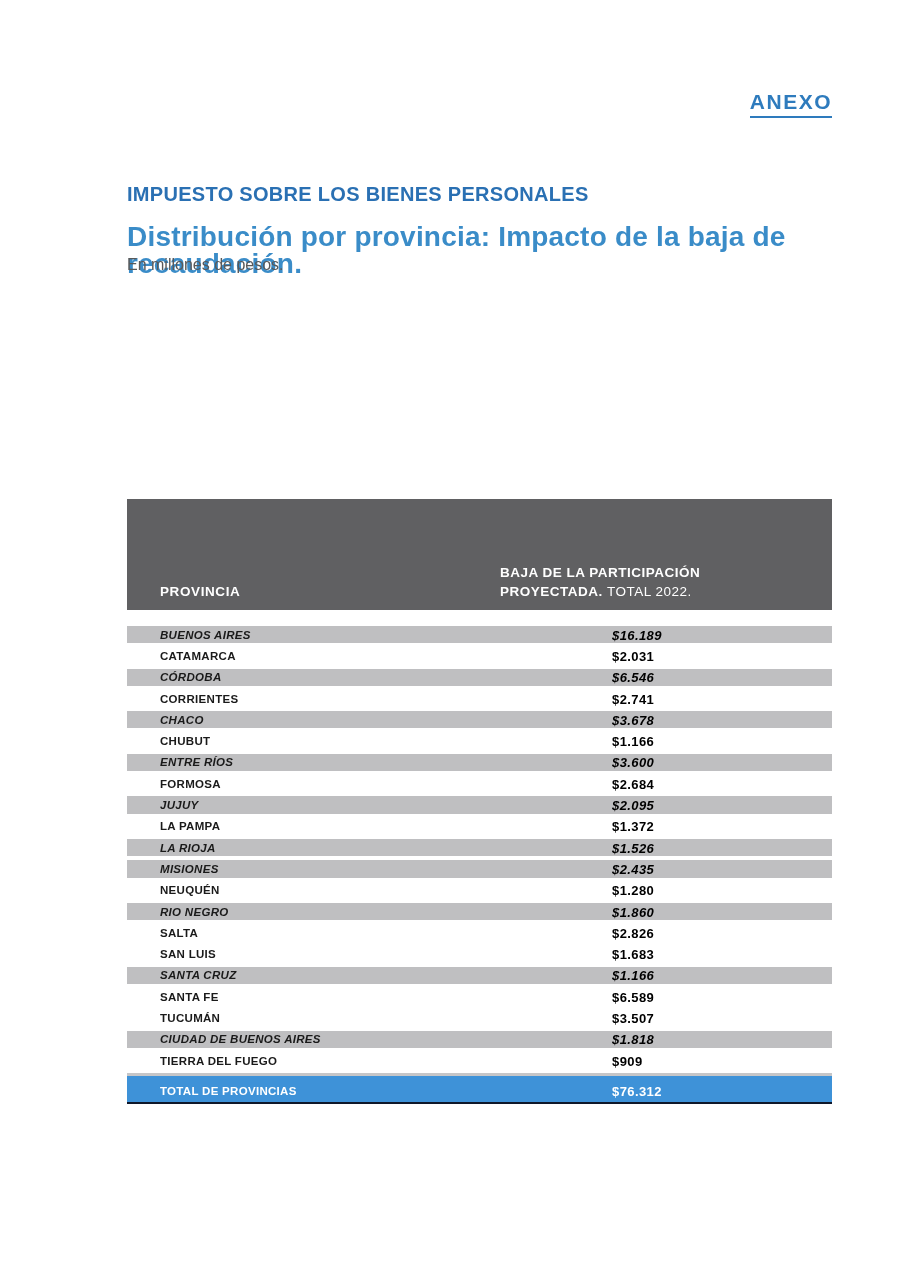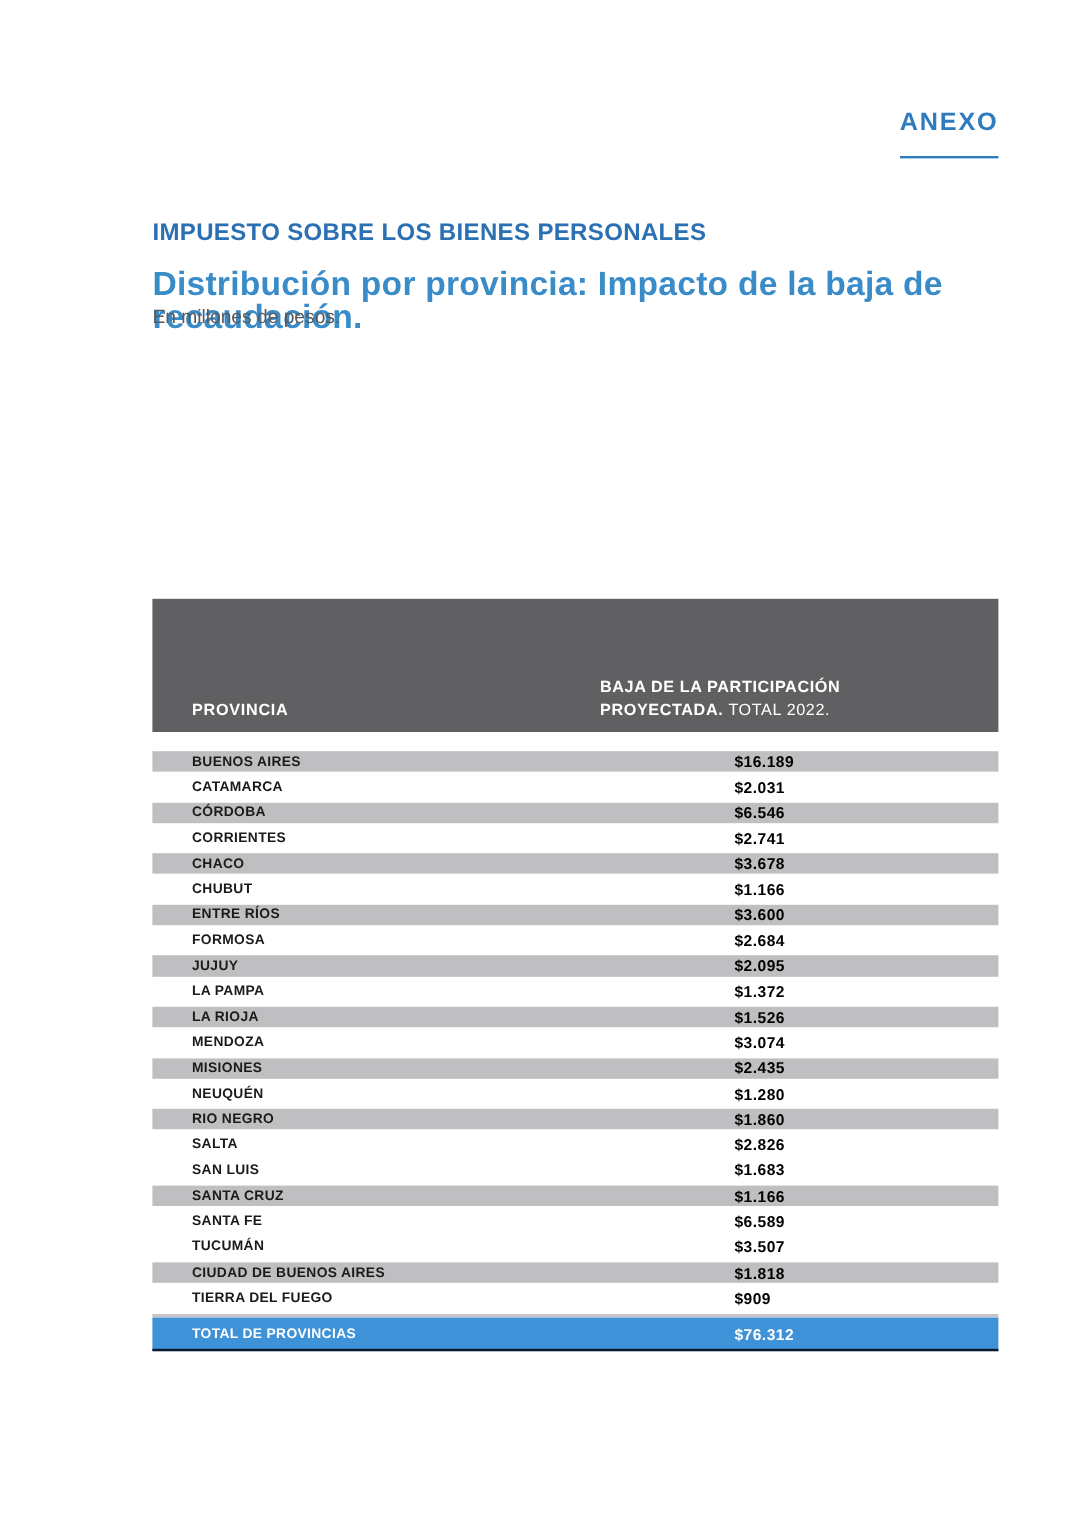--- a/index.html
+++ b/index.html
@@ -5,21 +5,21 @@
   * { margin:0; padding:0; box-sizing:border-box; }
   html,body { background:#ffffff; }
   body { font-family:"Liberation Sans", sans-serif; }
   .page {
     position:relative; width:905px; height:1280px;
     background:#ffffff; overflow:hidden; margin:0 auto;
   }
   .anexo {
     position:absolute; top:90px; right:73px;
     font-size:21px; font-weight:bold; letter-spacing:1.5px;
-    color:#2e7bbd; border-bottom:2px solid #2e7bbd; padding-bottom:16px;
+    color:#2e7bbd; border-bottom:2px solid #2e7bbd; padding-bottom:2px;
     cursor:pointer;
   }
   .title-block { position:absolute; left:127px; top:181px; }
   .title-main {
     font-size:20px; font-weight:bold; color:#2a70b3;
     letter-spacing:0.3px; line-height:26px;
   }
   .title-sub {
     font-size:28px; font-weight:bold; color:#3a8cc8;
     letter-spacing:0.2px; line-height:27px;margin-top:16px;
@@ -36,21 +36,21 @@
     position:absolute; left:33px; bottom:11px;
     font-size:13.5px; font-weight:bold; letter-spacing:0.6px;
   }
   .col2-header {
     position:absolute; left:373px; bottom:9px;
     font-size:13.5px; line-height:19px; letter-spacing:0.5px; font-weight:bold;
   }
   .col2-header .hdr-bold { font-weight:normal; }
   .tbody { margin-top:16px; }
   .row { position:relative; height:17.3px; margin-bottom:4px; }
-  .row.striped { background:#bfbfc1; }
+  .row.striped { background:#bfbfc1;font-style:italic; }
   .province {
     position:absolute; left:33px; top:50%; transform:translateY(-50%);
     font-size:11.5px; font-weight:bold; color:#1a1a1a; letter-spacing:0.3px;
     white-space:nowrap;
   }
   .value {
     position:absolute; left:485px; top:50%; transform:translateY(-50%);
     font-size:13px; font-weight:bold; color:#000000; letter-spacing:0.4px;
     white-space:nowrap;
   }
@@ -124,24 +124,20 @@
           <span class="value">$2.095</span>
         </div>
         <div class="row">
           <span class="province">LA PAMPA</span>
           <span class="value">$1.372</span>
         </div>
         <div class="row striped">
           <span class="province">LA RIOJA</span>
           <span class="value">$1.526</span>
         </div>
-        <div class="row">
-          <span class="province">MENDOZA</span>
-          <span class="value">$3.074</span>
-        </div>
         <div class="row striped">
           <span class="province">MISIONES</span>
           <span class="value">$2.435</span>
         </div>
         <div class="row">
           <span class="province">NEUQUÉN</span>
           <span class="value">$1.280</span>
         </div>
         <div class="row striped">
           <span class="province">RIO NEGRO</span>

